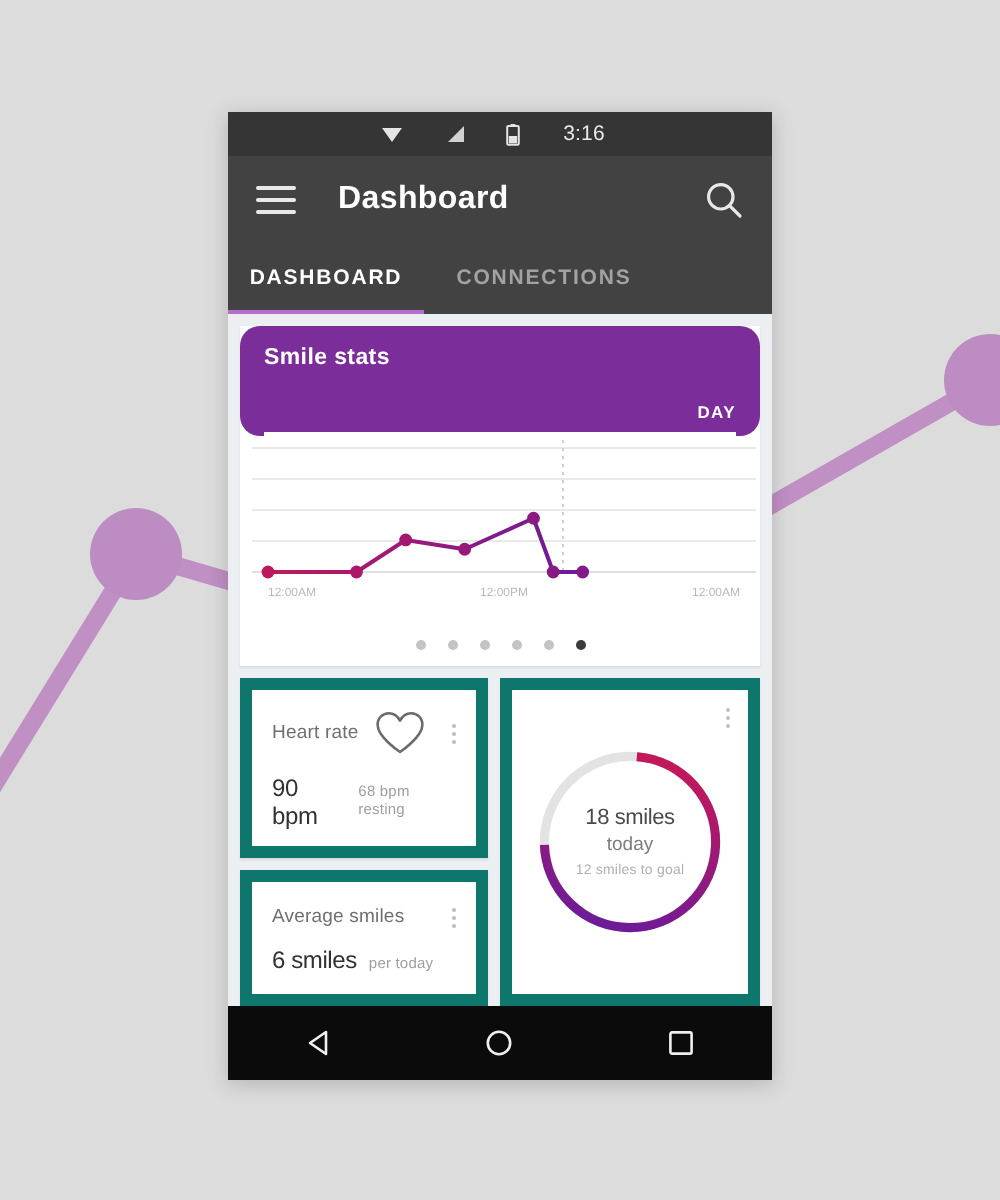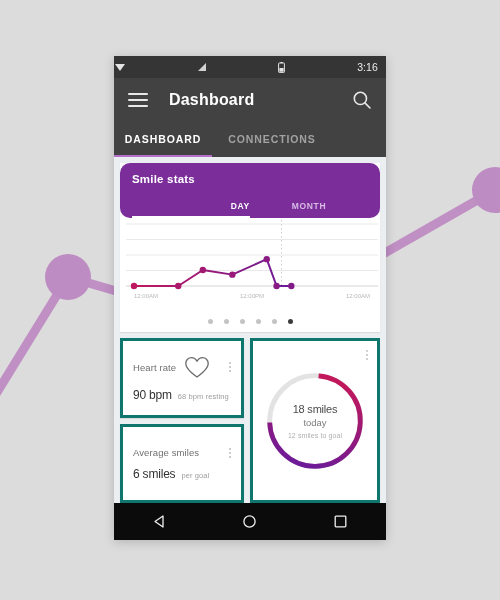--- a/index.html
+++ b/index.html
@@ -26,21 +26,21 @@
     width:272px; height:484px;
     background:#ffffff;
     box-shadow:0 2px 10px rgba(0,0,0,.18);
     overflow:hidden;
     display:flex; flex-direction:column;
   }
 
   
   .statusbar {
     height:22px; background:#353535;
-    display:flex; align-items:center; justify-content:space-between;
+    display:flex; align-items:center; justify-content:center;
     padding:0 8px 0 0; gap:20px;
     color:#e4e4e4;
   }
   .statusbar .sb-icon { display:block; }
   .sb-time { font-size:10.5px; letter-spacing:.1px; color:#eaeaea; margin-left:2px; }
 
   
   .appbar {
     height:43px; background:#424242;
     display:flex; align-items:center;
@@ -73,21 +73,21 @@
   
   .content {
     flex:1; background:#eceff1;
     padding:6px 6px 0 6px;
     display:flex; flex-direction:column;
     overflow:hidden;
   }
 
   .card {
     background:#fff;
-    border:3px solid #0f766e;
+    border:6px solid #0f766e;
     box-shadow:0 1px 1px rgba(0,0,0,.08);
     position:relative;
   }
 
   
   #card-smile { display:flex; flex-direction:column; border:none; }
   .smile-head { background:#7b2d9a; padding:10px 12px 0 12px;border-radius:10px; }
   .smile-title { color:#ffffff; font-size:11.5px; font-weight:bold; letter-spacing:.2px; }
   .smile-date  { color:#e3cdee; font-size:9px; margin-top:3px; letter-spacing:.2px; }
   .range-tabs { display:flex; margin-top:9px; }
@@ -183,21 +183,20 @@
       <div class="tab w2">CONNECTIONS</div>
     </div>
 
     <div class="content">
 
       <div class="card" id="card-smile">
         <div class="smile-head">
           <div class="smile-title">Smile stats</div>
           <div class="range-tabs">
             <div class="range-tab active">DAY</div>
-            <div class="range-tab">MONTH</div>
           </div>
         </div>
 
         <div class="chart-wrap">
           <svg id="line-chart" width="260" height="90" viewBox="0 0 260 90">
               <line x1="6" x2="258" y1="6" y2="6" stroke="#e9e9e9" stroke-width="1"></line>
               <line x1="6" x2="258" y1="21.5" y2="21.5" stroke="#e9e9e9" stroke-width="1"></line>
               <line x1="6" x2="258" y1="37" y2="37" stroke="#e9e9e9" stroke-width="1"></line>
               <line x1="6" x2="258" y1="52.5" y2="52.5" stroke="#e9e9e9" stroke-width="1"></line>
               <line x1="6" x2="258" y1="68" y2="68" stroke="#e9e9e9" stroke-width="1"></line>
@@ -259,21 +258,21 @@
             <div class="mini-top">
               <span class="mini-label">Average smiles</span>
               <span class="kebab">
                   <i></i>
                   <i></i>
                   <i></i>
                 </span>
             </div>
             <div class="mini-val">
               <span class="mini-big">6 smiles</span>
-              <span class="mini-sub">per goal</span>
+              <span class="mini-sub">per today</span>
             </div>
           </div>
         </div>
 
         <div class="card donut-card">
           <span class="donut-kebab">
               <i></i>
               <i></i>
               <i></i>
             </span>

